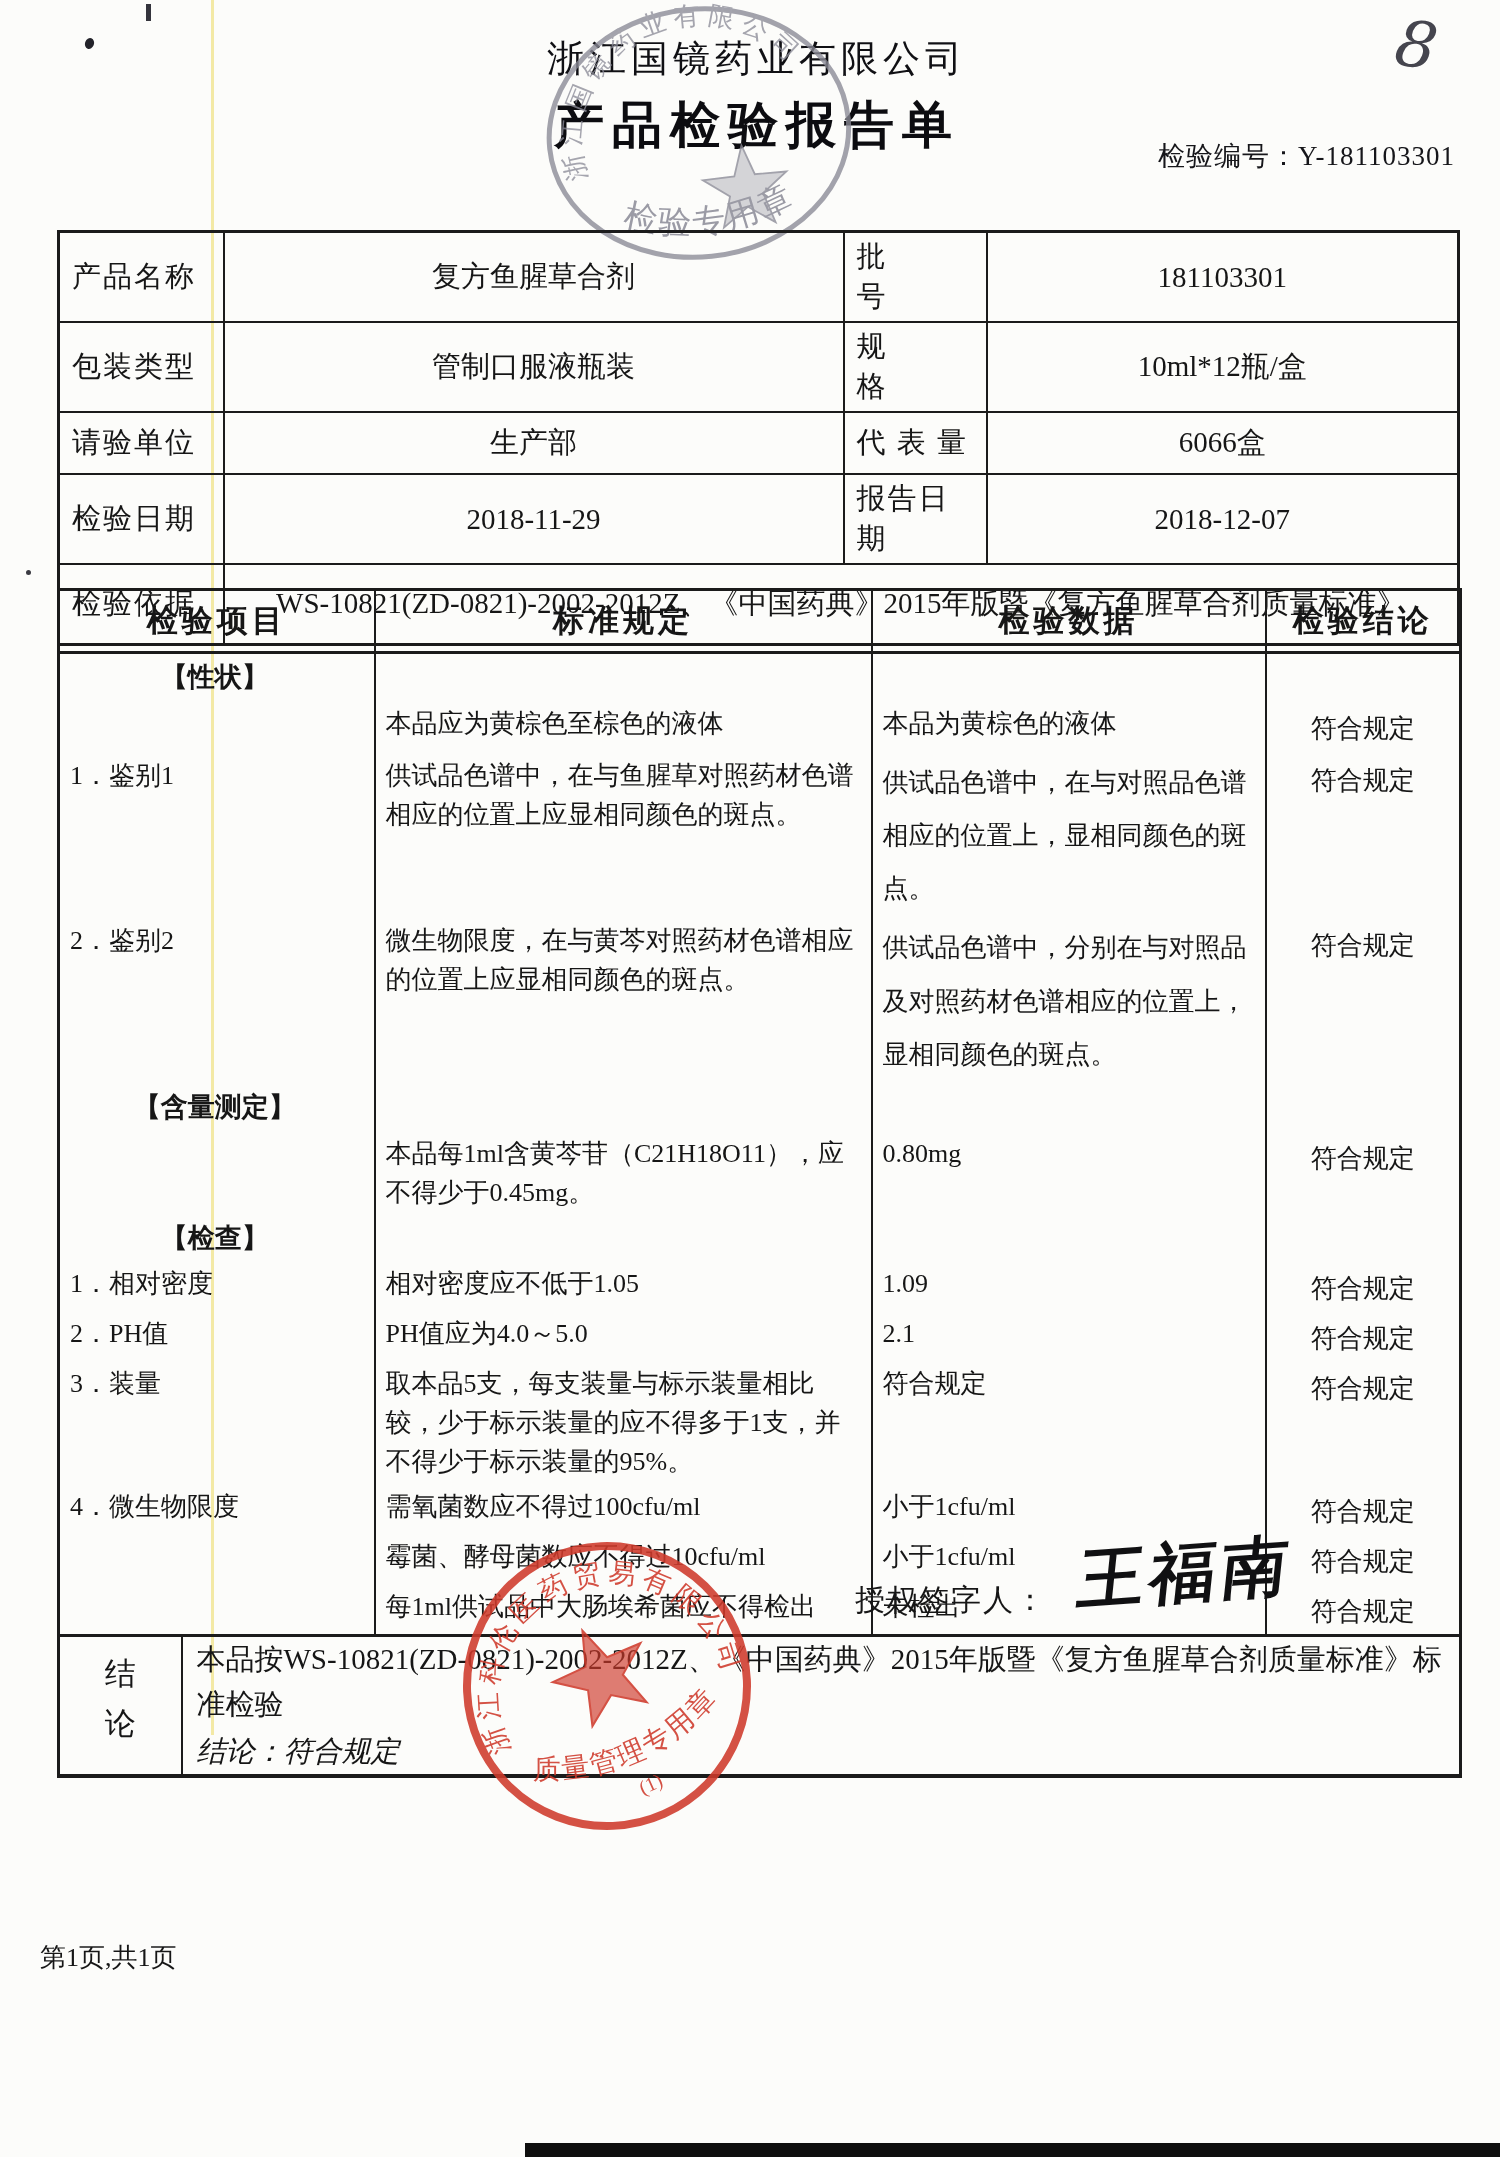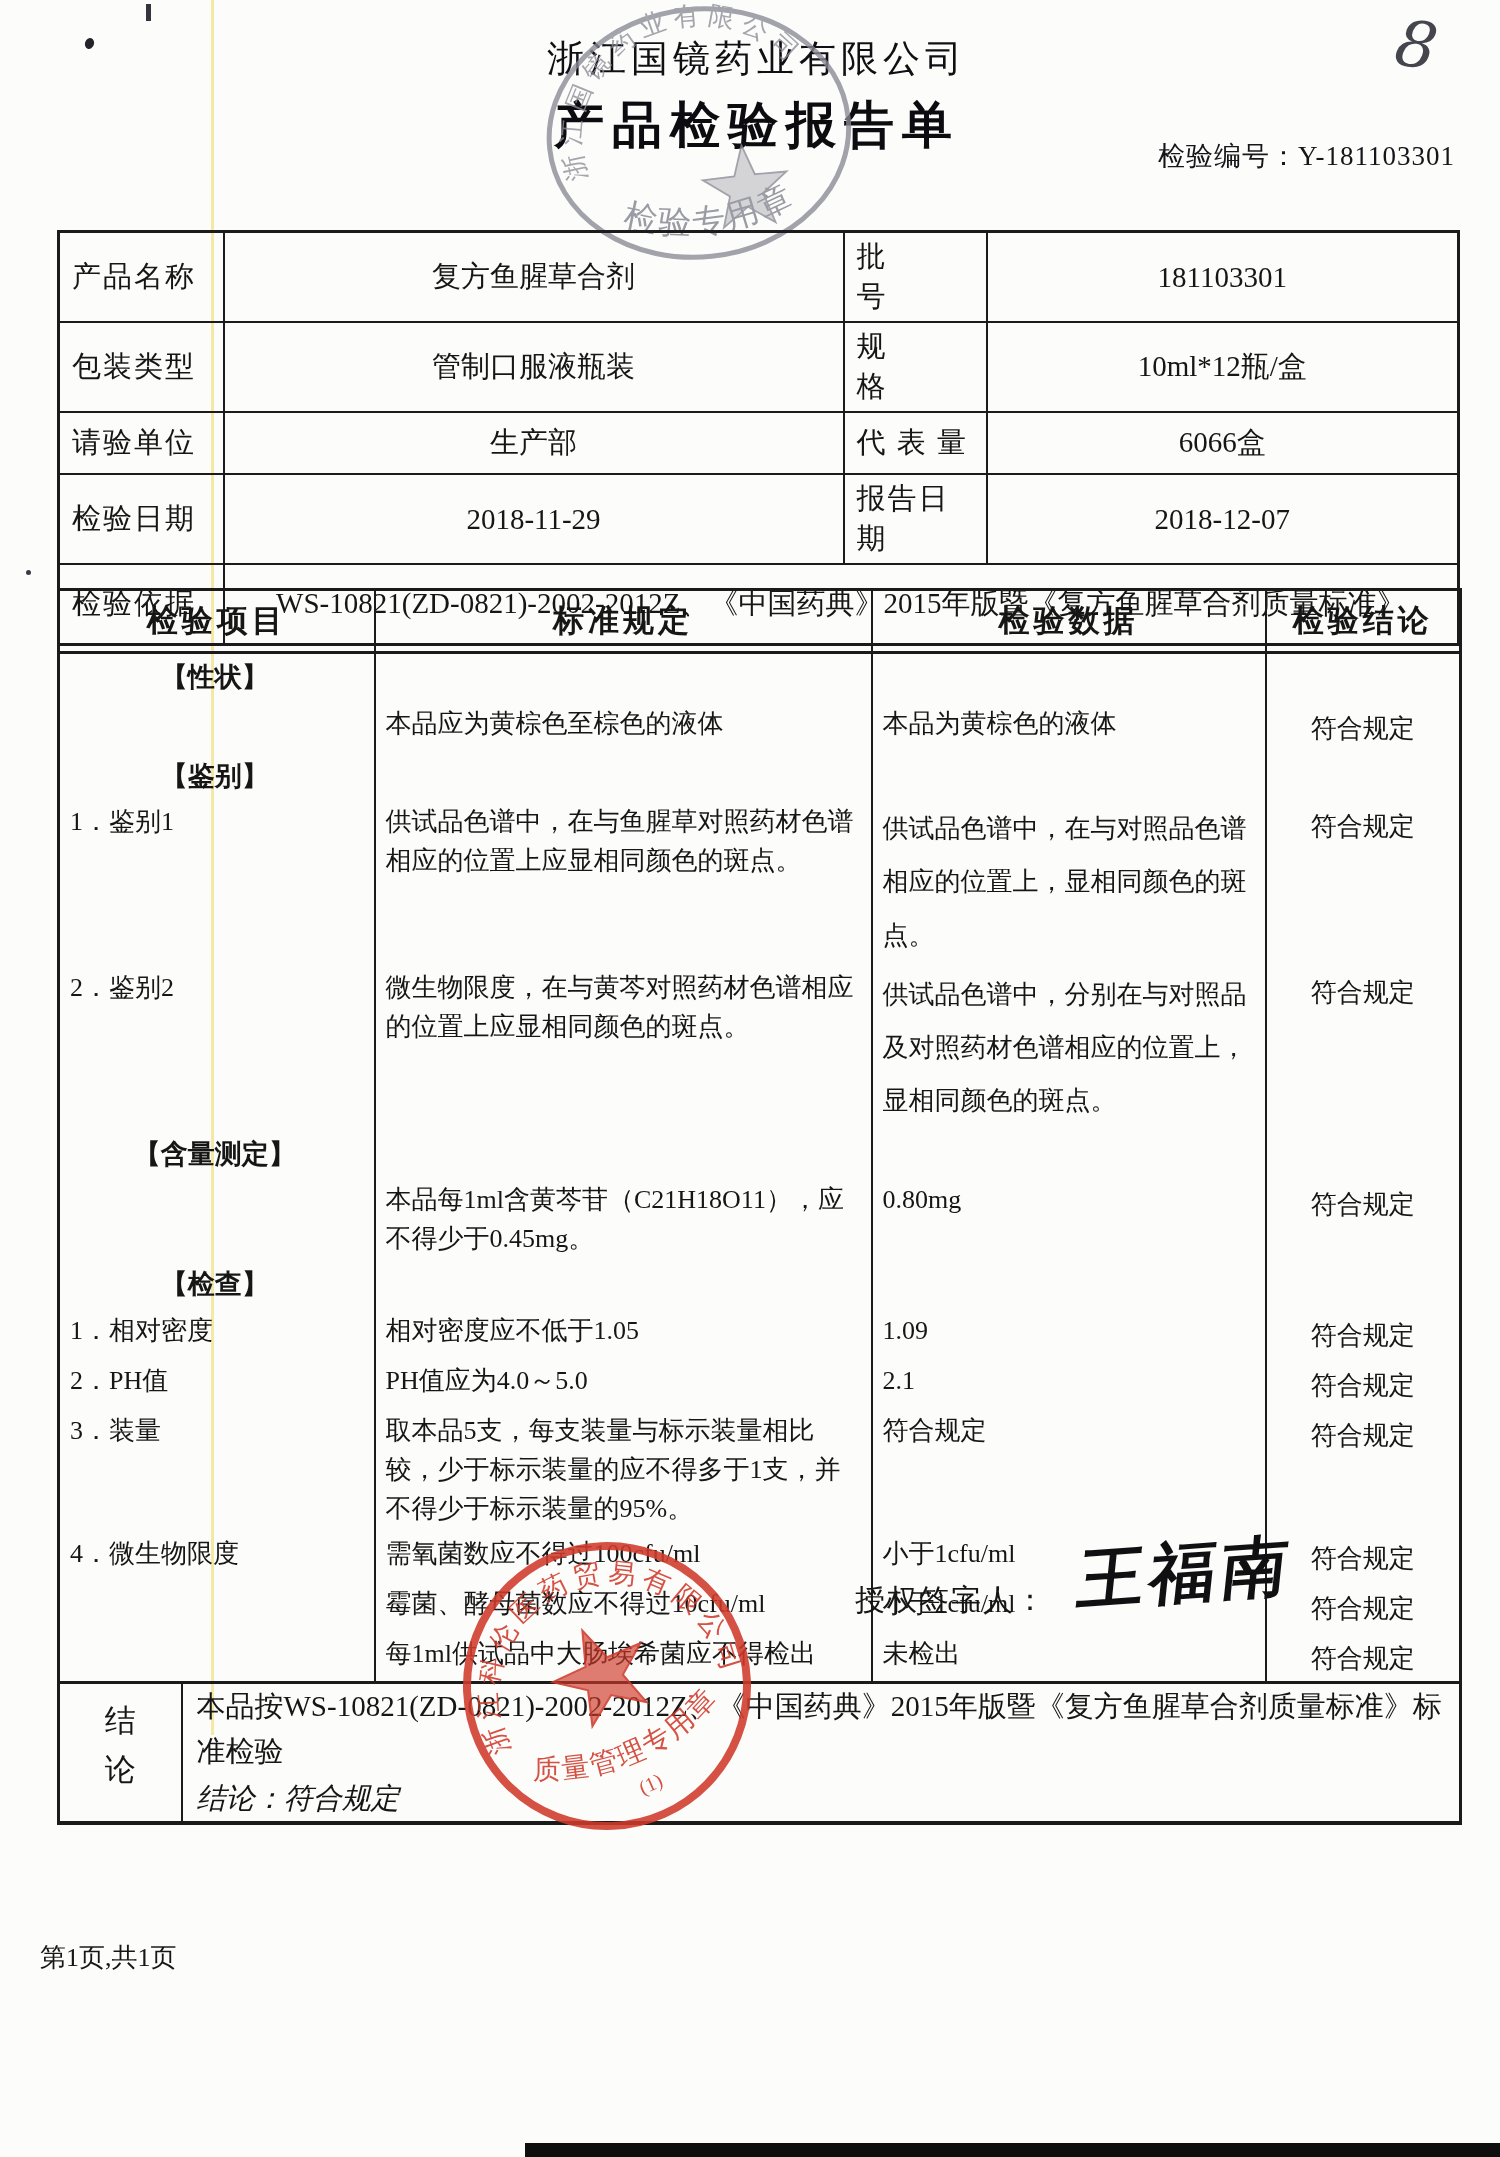--- a/index.html
+++ b/index.html
@@ -161,26 +161,20 @@
         <td class="sec">【性状】</td>
         <td></td>
         <td></td>
         <td class="res"></td>
       </tr>
       <tr style="height:52px">
         <td></td>
         <td>本品应为黄棕色至棕色的液体</td>
         <td>本品为黄棕色的液体</td>
         <td class="res">符合规定</td>
-      </tr>
-      <tr style="height:38px">
-        <td class="sec">【鉴别】</td>
-        <td></td>
-        <td></td>
-        <td class="res"></td>
       </tr>
       <tr style="height:126px">
         <td class="num">1．鉴别1</td>
         <td>供试品色谱中，在与鱼腥草对照药材色谱相应的位置上应显相同颜色的斑点。</td>
         <td class="loose">供试品色谱中，在与对照品色谱相应的位置上，显相同颜色的斑点。</td>
         <td class="res">符合规定</td>
       </tr>
       <tr style="height:110px">
         <td class="num">2．鉴别2</td>
         <td>微生物限度，在与黄芩对照药材色谱相应的位置上应显相同颜色的斑点。</td>

